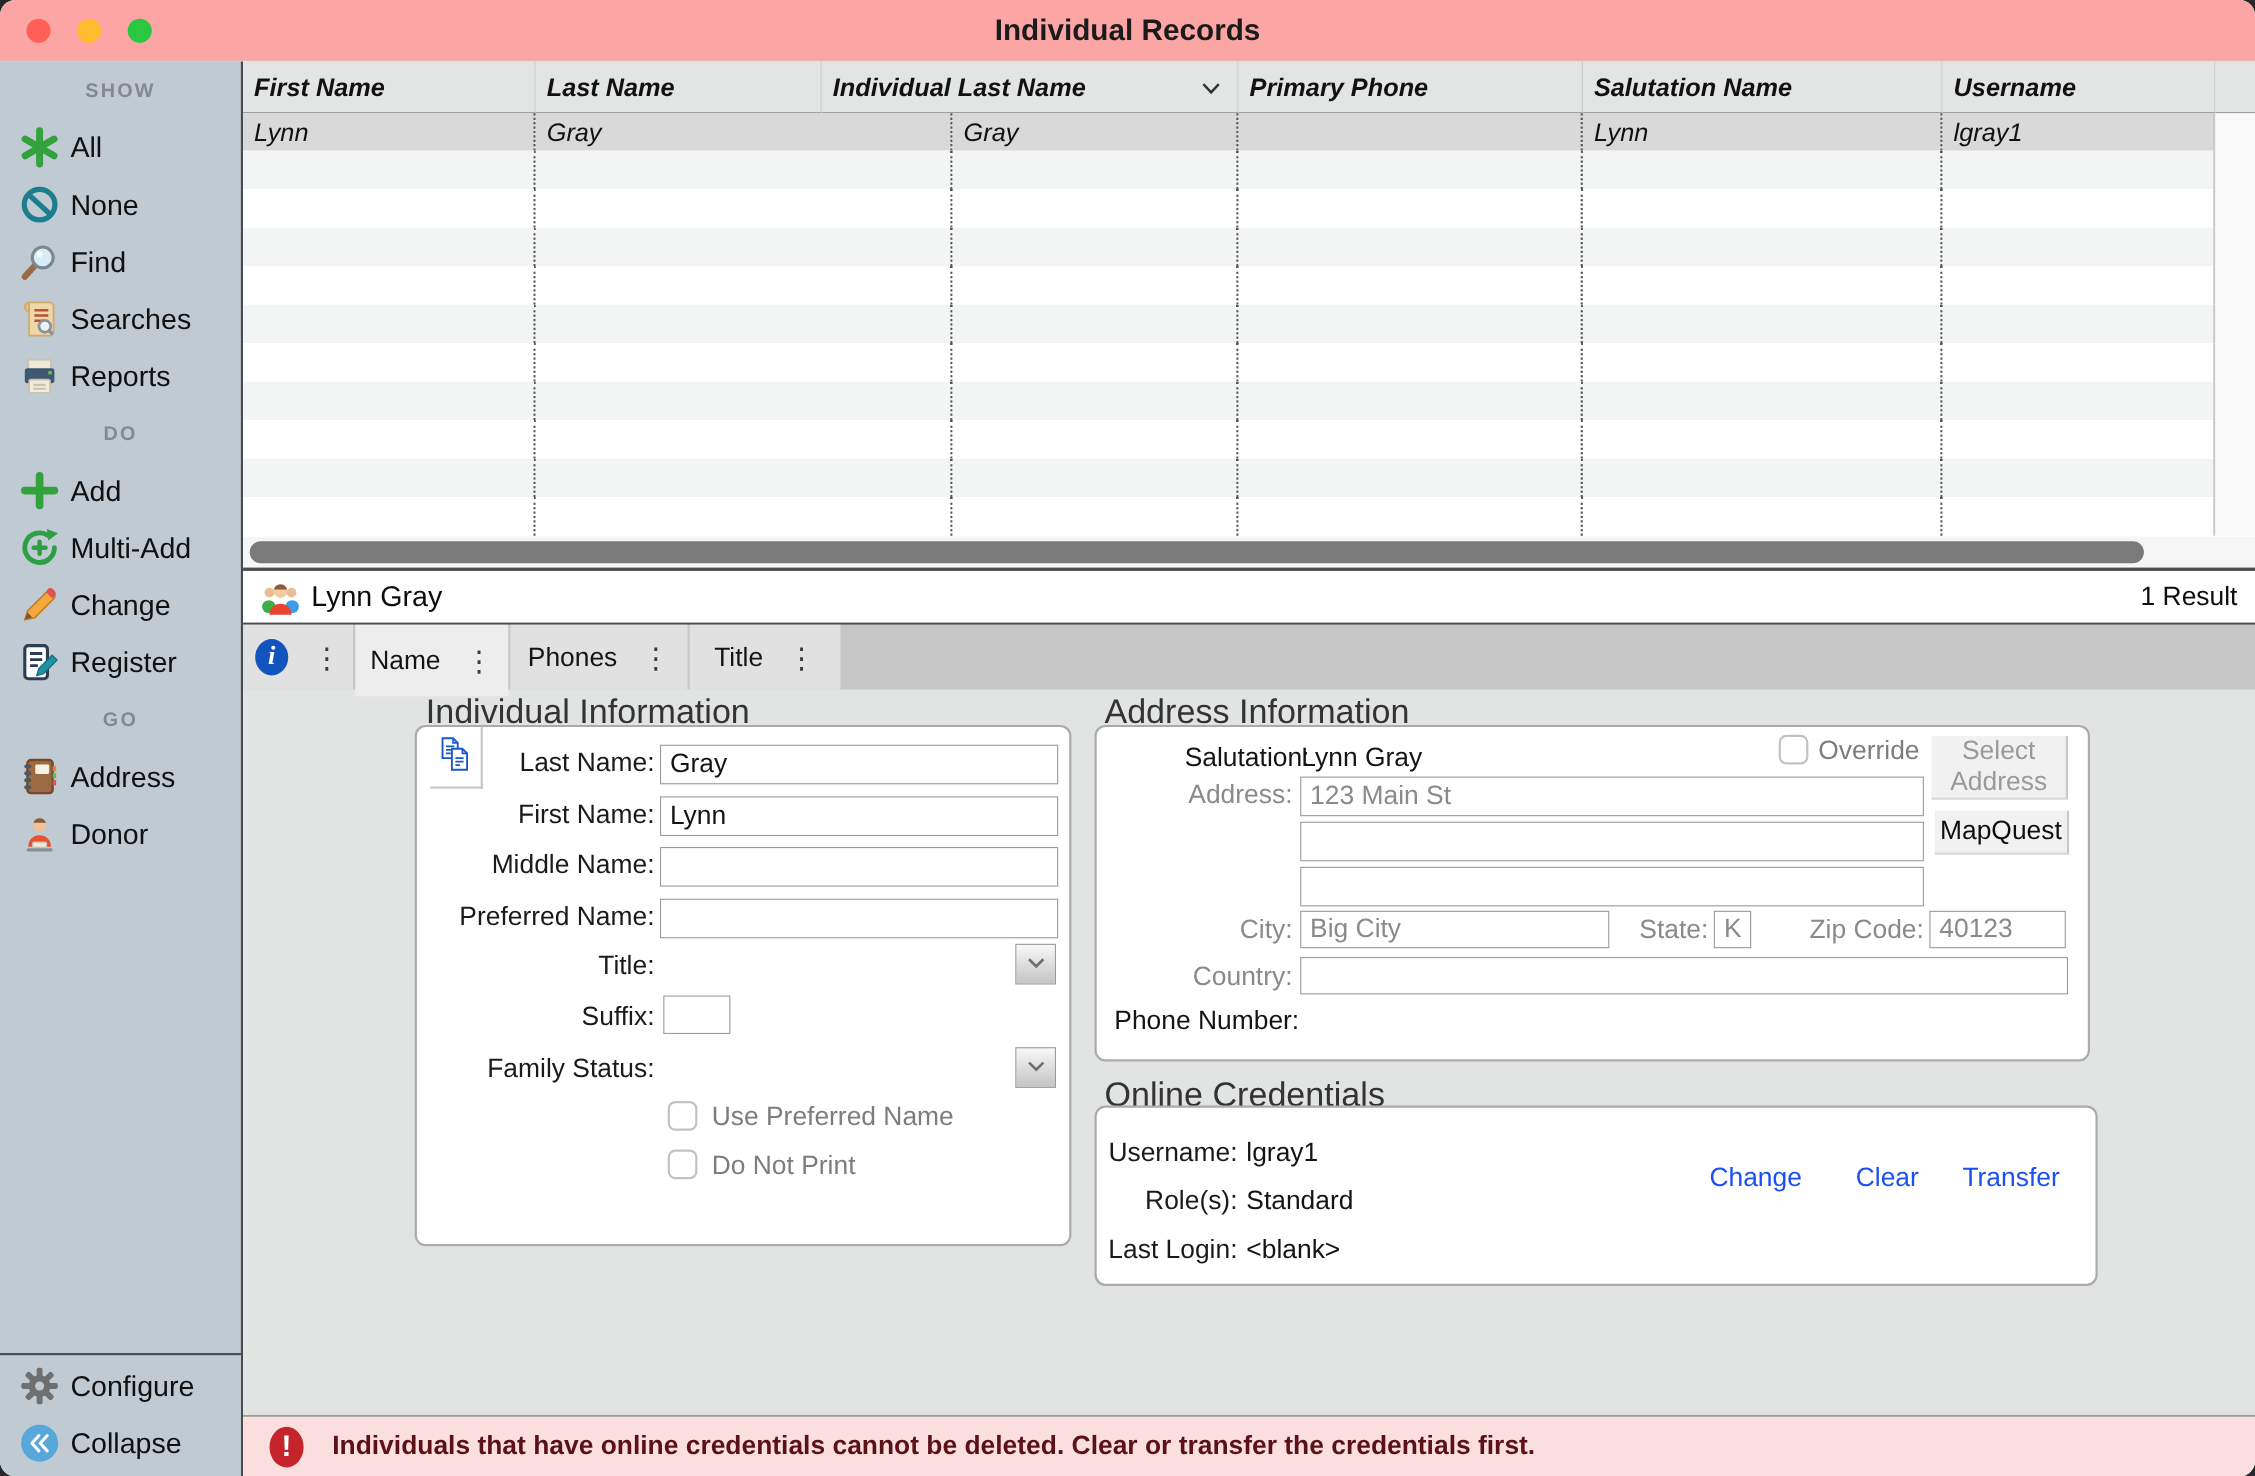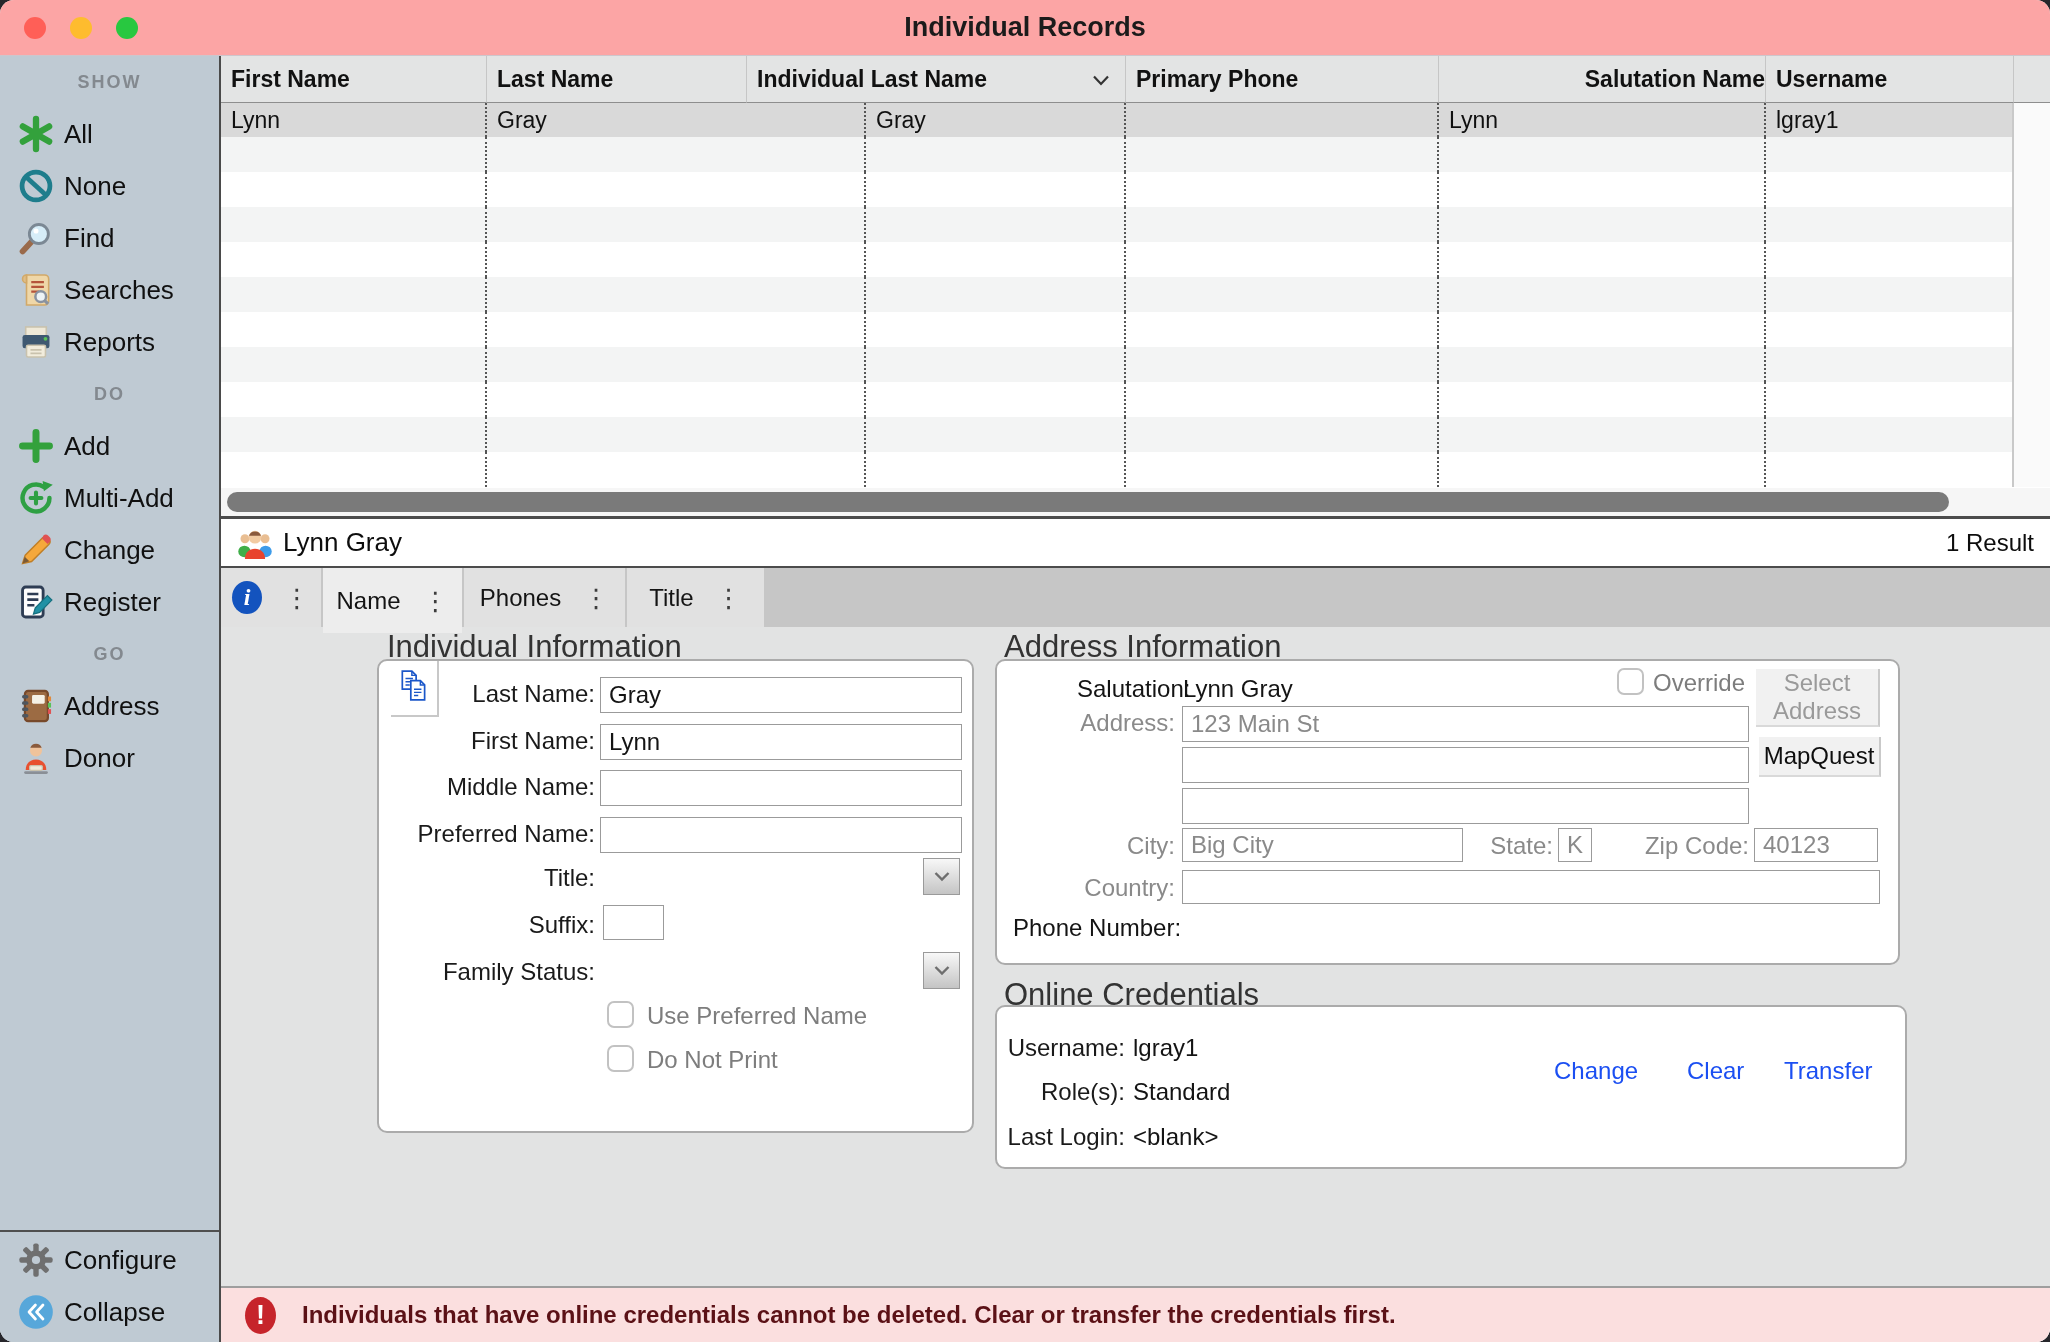--- a/index.html
+++ b/index.html
@@ -15,32 +15,32 @@
   .sidebar{position:absolute;left:0;top:56px;bottom:0;width:219px;background:#BFCAD3;border-right:2px solid #4A4A4A;}
   .sb-header{height:52px;line-height:52px;text-align:center;font-size:18px;font-weight:bold;color:#83898F;letter-spacing:2px;}
   .sb-item{height:52px;display:flex;align-items:center;cursor:default;}
   .sb-item .sb-ico{width:44px;margin-left:14px;display:flex;justify-content:center;align-items:center;}
   .sb-item .sb-label{margin-left:6px;font-size:26px;color:#101010;}
   .sb-footer{position:absolute;left:0;right:0;bottom:0;border-top:2px solid #4f4f4f;padding:2px 0 4px 0;background:#BFCAD3;}
   
   .main{position:absolute;left:221px;top:56px;right:0;bottom:0;display:flex;flex-direction:column;background:#fff;}
   
   .grid{height:432px;display:flex;flex-direction:column;}
-  .trow{display:flex;}
+  .trow{display:flex;font-style:italic;}
   .th{height:47px;line-height:47px;background:#E3E4E4;border-bottom:1px solid #8E8E8E;border-right:1px solid #C6C6C6;font-size:23px;font-weight:bold;color:#111;padding-left:10px;box-sizing:border-box;display:flex;align-items:center;}
   .th.sorted{justify-content:space-between;padding-right:14px;}
   .td{height:34px;line-height:34px;font-size:23px;color:#101010;padding-left:10px;box-sizing:border-box;border-right:2px dotted #555;overflow:hidden;}
   .sel .td{background:#D9D9D9;}
   .stripe .td{height:35px;}
   .stripe.even .td{background:#F3F4F4;}
   .stripe.odd .td{background:#FFFFFF;}
   .td.last{border-right:2px solid #C9C9C9;}
   .gutter{flex:1;background:#FAFAFA;}
   .th.gutter{background:#E3E4E4;border-right:none;}
-  .c1{width:266px;} .c2{width:379px;} .c3{width:260px;} .c4{width:313px;} .c5{width:327px;justify-content:flex-end;} .c6{width:248px;}
+  .c1{width:266px;} .c2{width:379px;} .c3{width:260px;} .c4{width:313px;} .c5{width:327px;} .c6{width:248px;}
   
   .hstrip{height:28px;background:#F6F6F6;border-bottom:3px solid #4C4C4C;position:relative;}
   .hthumb{position:absolute;left:6px;top:4px;width:1722px;height:20px;border-radius:10px;background:#7A7A7A;}
   
   .recordbar{height:47px;background:#fff;border-bottom:2px solid #4C4C4C;display:flex;align-items:center;}
   .rec-name{margin-left:10px;font-size:26px;color:#0d0d0d;}
   .rec-count{margin-left:auto;margin-right:16px;font-size:24px;color:#0d0d0d;}
   
   .tabbar{height:59px;background:#C6C6C6;display:flex;gap:2px;position:relative;z-index:3;}
   .tab{background:#E1E1E1;height:59px;display:flex;align-items:center;justify-content:center;gap:22px;font-size:24px;color:#141414;box-sizing:border-box;}

